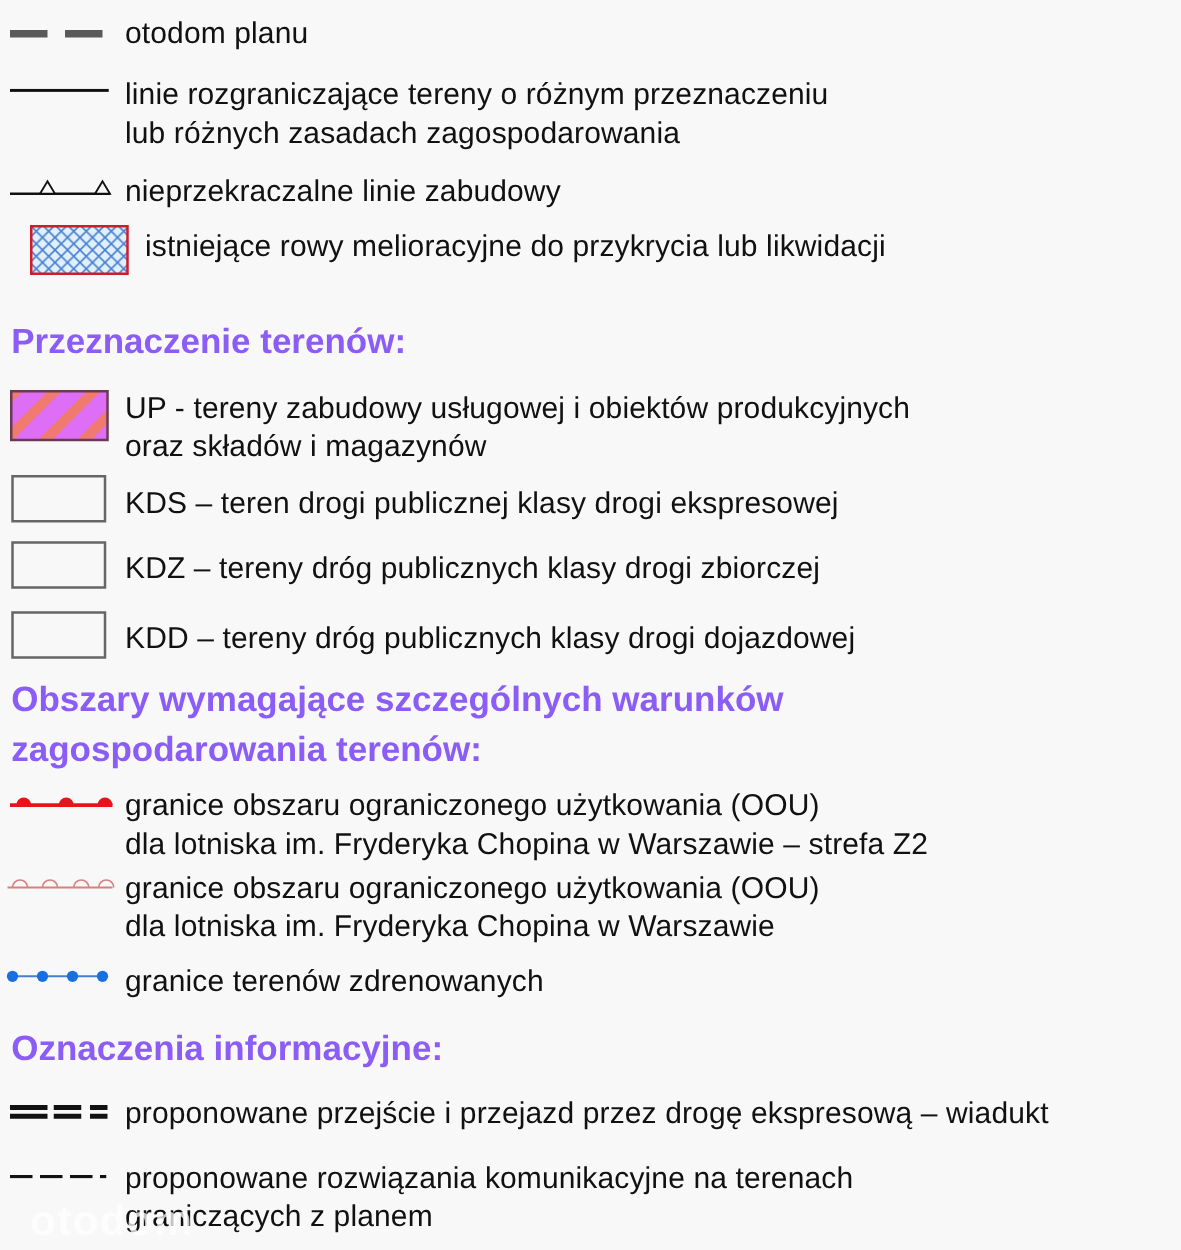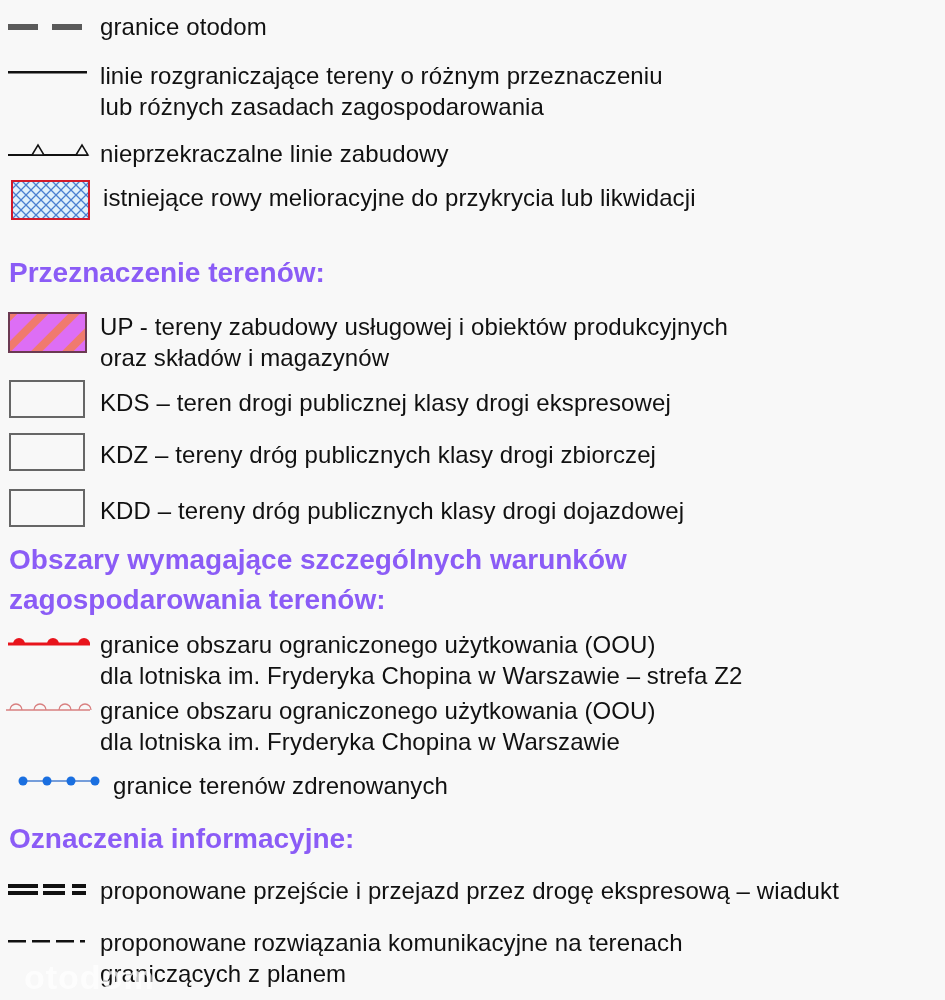--- a/index.html
+++ b/index.html
@@ -11,41 +11,41 @@
   .wm{font-size:34px;color:rgba(255,255,255,0.75);font-weight:bold;letter-spacing:1px;margin-left:16px;}
 </style>
 </head>
 <body>
 
 <div class="abs" style="left:0;top:8px;width:900px;height:40px;">
   <svg class="abs" style="left:8px;top:15px" width="76" height="8">
     <rect x="0" y="1" width="30" height="6" fill="#5a5a5a"></rect>
     <rect x="44" y="1" width="30" height="6" fill="#5a5a5a"></rect>
   </svg>
-  <span class="abs txt" style="left:100px;top:3px">granice otodom</span>
+  <span class="abs txt" style="left:100px;top:3px">otodom planu</span>
 </div>
 
 <div class="abs" style="left:0;top:58px;width:900px;height:64px;">
   <svg class="abs" style="left:8px;top:13px" width="80" height="4">
     <rect x="0" y="0" width="79" height="2.5" fill="#111"></rect>
   </svg>
   <span class="abs txt" style="left:100px;top:2px">linie rozgraniczające tereny o różnym przeznaczeniu</span>
   <span class="abs txt" style="left:100px;top:33px">lub różnych zasadach zagospodarowania</span>
 </div>
 
 <div class="abs" style="left:0;top:136px;width:900px;height:40px;">
   <svg class="abs" style="left:8px;top:5px" width="82" height="16">
     <line x1="0" y1="14" x2="80" y2="14" stroke="#111" stroke-width="2"></line>
     <polygon points="24,14 30,4 36,14" fill="#f8f8f8" stroke="#111" stroke-width="1.5"></polygon>
     <polygon points="68,14 74,4 80,14" fill="#f8f8f8" stroke="#111" stroke-width="1.5"></polygon>
   </svg>
   <span class="abs txt" style="left:100px;top:2px">nieprzekraczalne linie zabudowy</span>
 </div>
 
-<div class="abs" style="left:3px;top:178px;width:900px;height:66px;">
+<div class="abs" style="left:16px;top:178px;width:900px;height:66px;">
   <svg class="abs" style="left:8px;top:2px" width="80" height="40">
     <defs>
       <pattern id="xh" width="10" height="10" patternUnits="userSpaceOnUse">
         <rect width="10" height="10" fill="#dff0fb"></rect>
         <path d="M0,0 L10,10 M10,0 L0,10" stroke="#4a7fd0" stroke-width="1.3"></path>
       </pattern>
     </defs>
     <rect x="1" y="1" width="77" height="38" fill="url(#xh)" stroke="#d11a2a" stroke-width="2"></rect>
   </svg>
   <span class="abs txt" style="left:100px;top:4px">istniejące rowy melioracyjne do przykrycia lub likwidacji</span>
@@ -101,21 +101,21 @@
     <line x1="2" y1="11" x2="86" y2="11" stroke="#d98080" stroke-width="1.5"></line>
     <path d="M6,11 A6,6 0 0 1 18,11" fill="none" stroke="#d98080" stroke-width="1.3"></path>
     <path d="M30,11 A6,6 0 0 1 42,11" fill="none" stroke="#d98080" stroke-width="1.3"></path>
     <path d="M55,11 A6,6 0 0 1 67,11" fill="none" stroke="#d98080" stroke-width="1.3"></path>
     <path d="M75,11 A6,6 0 0 1 87,11" fill="none" stroke="#d98080" stroke-width="1.3"></path>
   </svg>
   <span class="abs txt" style="left:100px;top:0px">granice obszaru ograniczonego użytkowania (OOU)</span>
   <span class="abs txt" style="left:100px;top:31px">dla lotniska im. Fryderyka Chopina w Warszawie</span>
 </div>
 
-<div class="abs" style="left:13px;top:770px;width:900px;height:40px;">
+<div class="abs" style="left:0;top:770px;width:900px;height:40px;">
   <svg class="abs" style="left:4px;top:2px" width="88" height="16">
     <line x1="6" y1="9" x2="82" y2="9" stroke="#4a7fd0" stroke-width="1.5"></line>
     <circle cx="6" cy="9" r="4.5" fill="#1a6fe0"></circle>
     <circle cx="30" cy="9" r="4.5" fill="#1a6fe0"></circle>
     <circle cx="54" cy="9" r="4.5" fill="#1a6fe0"></circle>
     <circle cx="78" cy="9" r="4.5" fill="#1a6fe0"></circle>
   </svg>
   <span class="abs txt" style="left:100px;top:0px">granice terenów zdrenowanych</span>
 </div>
 

